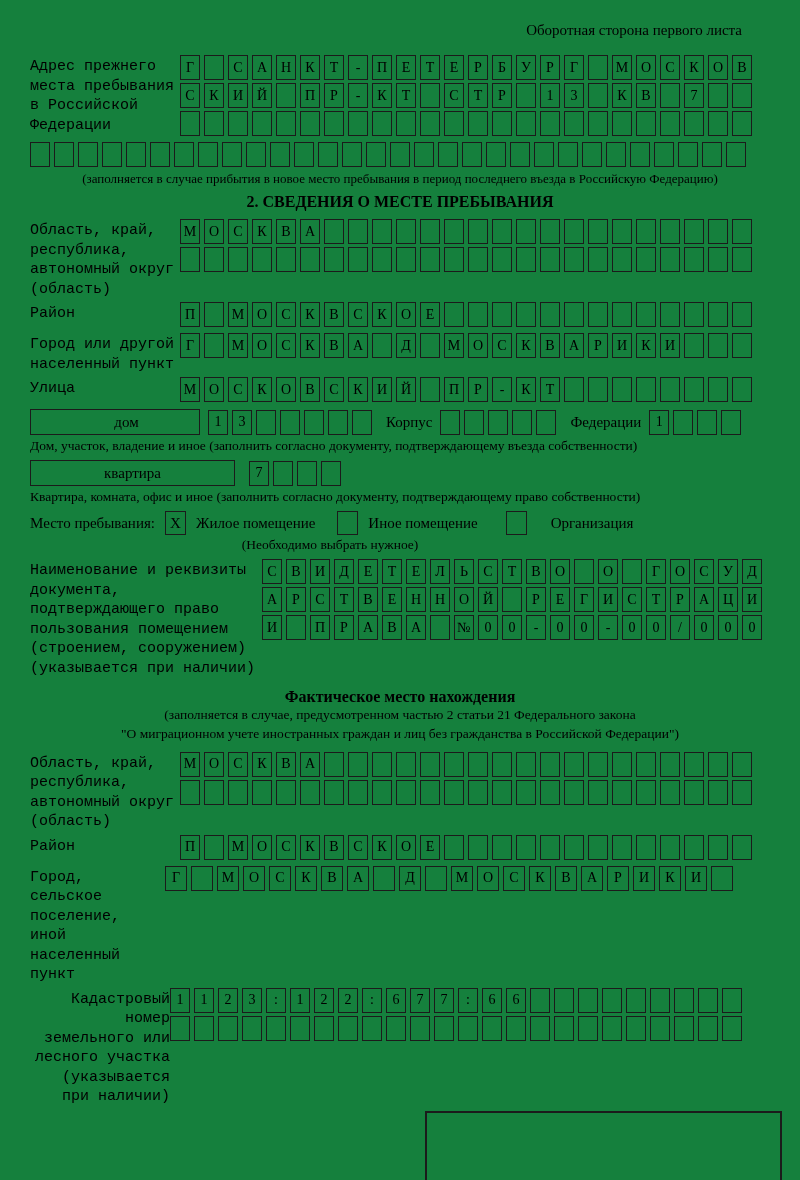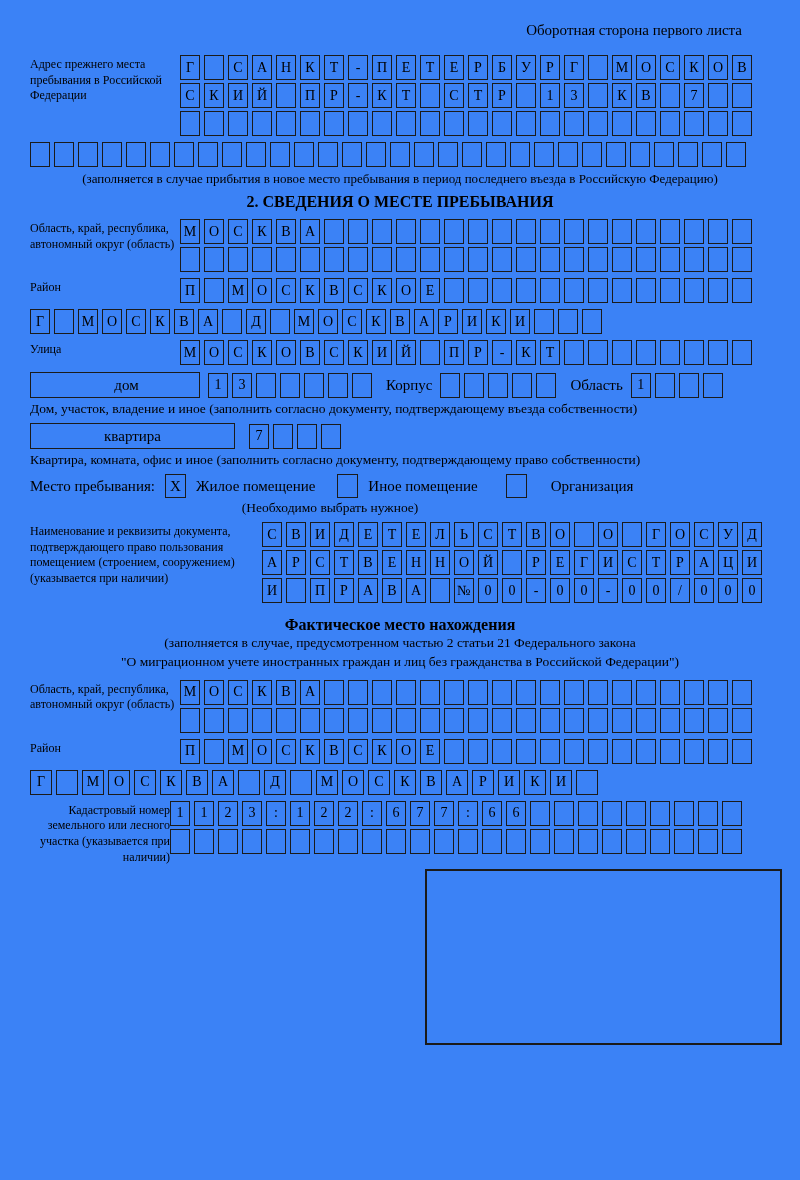--- a/index.html
+++ b/index.html
@@ -1,25 +1,25 @@
 <!DOCTYPE html>
 <html lang="ru"><head>
 <meta charset="utf-8">
 <style>
   html,body { margin:0; padding:0; background:#fff; }
   .page {
     width:800px; height:1180px; box-sizing:border-box;
     padding:8px 30px 0 30px; overflow:hidden; position:relative;
-    background:#3b82f6; color:#000;
+    background:#15803d; color:#000;
     font-family:"Liberation Serif","DejaVu Serif",serif;
   }
   .header-note { text-align:right; font-size:15px; margin:14px 28px 16px 0; }
 
   .field { display:flex; margin-bottom:3px; }
-  .field-label { font-size:12px; line-height:1.3; flex-shrink:0; padding-top:2px; }
+  .field-label { font-size:15px; line-height:1.3; flex-shrink:0; padding-top:2px;font-family:Liberation Mono, monospace; }
   .w150 { width:150px; } .w135 { width:135px; } .w140 { width:140px;text-align:right; } .w232 { width:232px; }
   .rows { flex:1; }
 
   .cellrow { display:flex; gap:4px; margin-bottom:3px; height:25px; }
   .cell {
     width:20px; height:25px; box-sizing:border-box;
     border:1.6px solid #1b1b1b; flex-shrink:0;
     display:flex; align-items:center; justify-content:center;
     font-size:14px; line-height:1;
   }
@@ -263,20 +263,21 @@
           <span class="cell"></span>
           <span class="cell"></span>
           <span class="cell"></span>
           <span class="cell"></span>
           <span class="cell"></span>
         </div>
     </div>
   </div>
 
   <div class="field">
+    <div class="field-label w150">Город или другой населенный пункт</div>
     <div class="rows">
       <div class="cellrow">
           <span class="cell">Г</span>
           <span class="cell"></span>
           <span class="cell">М</span>
           <span class="cell">О</span>
           <span class="cell">С</span>
           <span class="cell">К</span>
           <span class="cell">В</span>
           <span class="cell">А</span>
@@ -344,21 +345,21 @@
         <span class="cell"></span>
       </div>
     <span class="mid-label">Корпус</span>
     <div class="inline-cells">
         <span class="cell"></span>
         <span class="cell"></span>
         <span class="cell"></span>
         <span class="cell"></span>
         <span class="cell"></span>
       </div>
-    <span class="mid-label">Область</span>
+    <span class="mid-label">Федерации</span>
     <div class="inline-cells">
         <span class="cell">1</span>
         <span class="cell"></span>
         <span class="cell"></span>
         <span class="cell"></span>
       </div>
   </div>
   <div class="caption">Дом, участок, владение и иное (заполнить согласно документу, подтверждающему въезда собственности)</div>
 
   <div class="house-row">
@@ -554,20 +555,21 @@
           <span class="cell"></span>
           <span class="cell"></span>
           <span class="cell"></span>
           <span class="cell"></span>
           <span class="cell"></span>
         </div>
     </div>
   </div>
 
   <div class="field">
+    <div class="field-label w135">Город, сельское поселение, иной населенный пункт</div>
     <div class="rows">
       <div class="cellrow">
           <span class="cell cell-wide">Г</span>
           <span class="cell cell-wide"></span>
           <span class="cell cell-wide">М</span>
           <span class="cell cell-wide">О</span>
           <span class="cell cell-wide">С</span>
           <span class="cell cell-wide">К</span>
           <span class="cell cell-wide">В</span>
           <span class="cell cell-wide">А</span>

